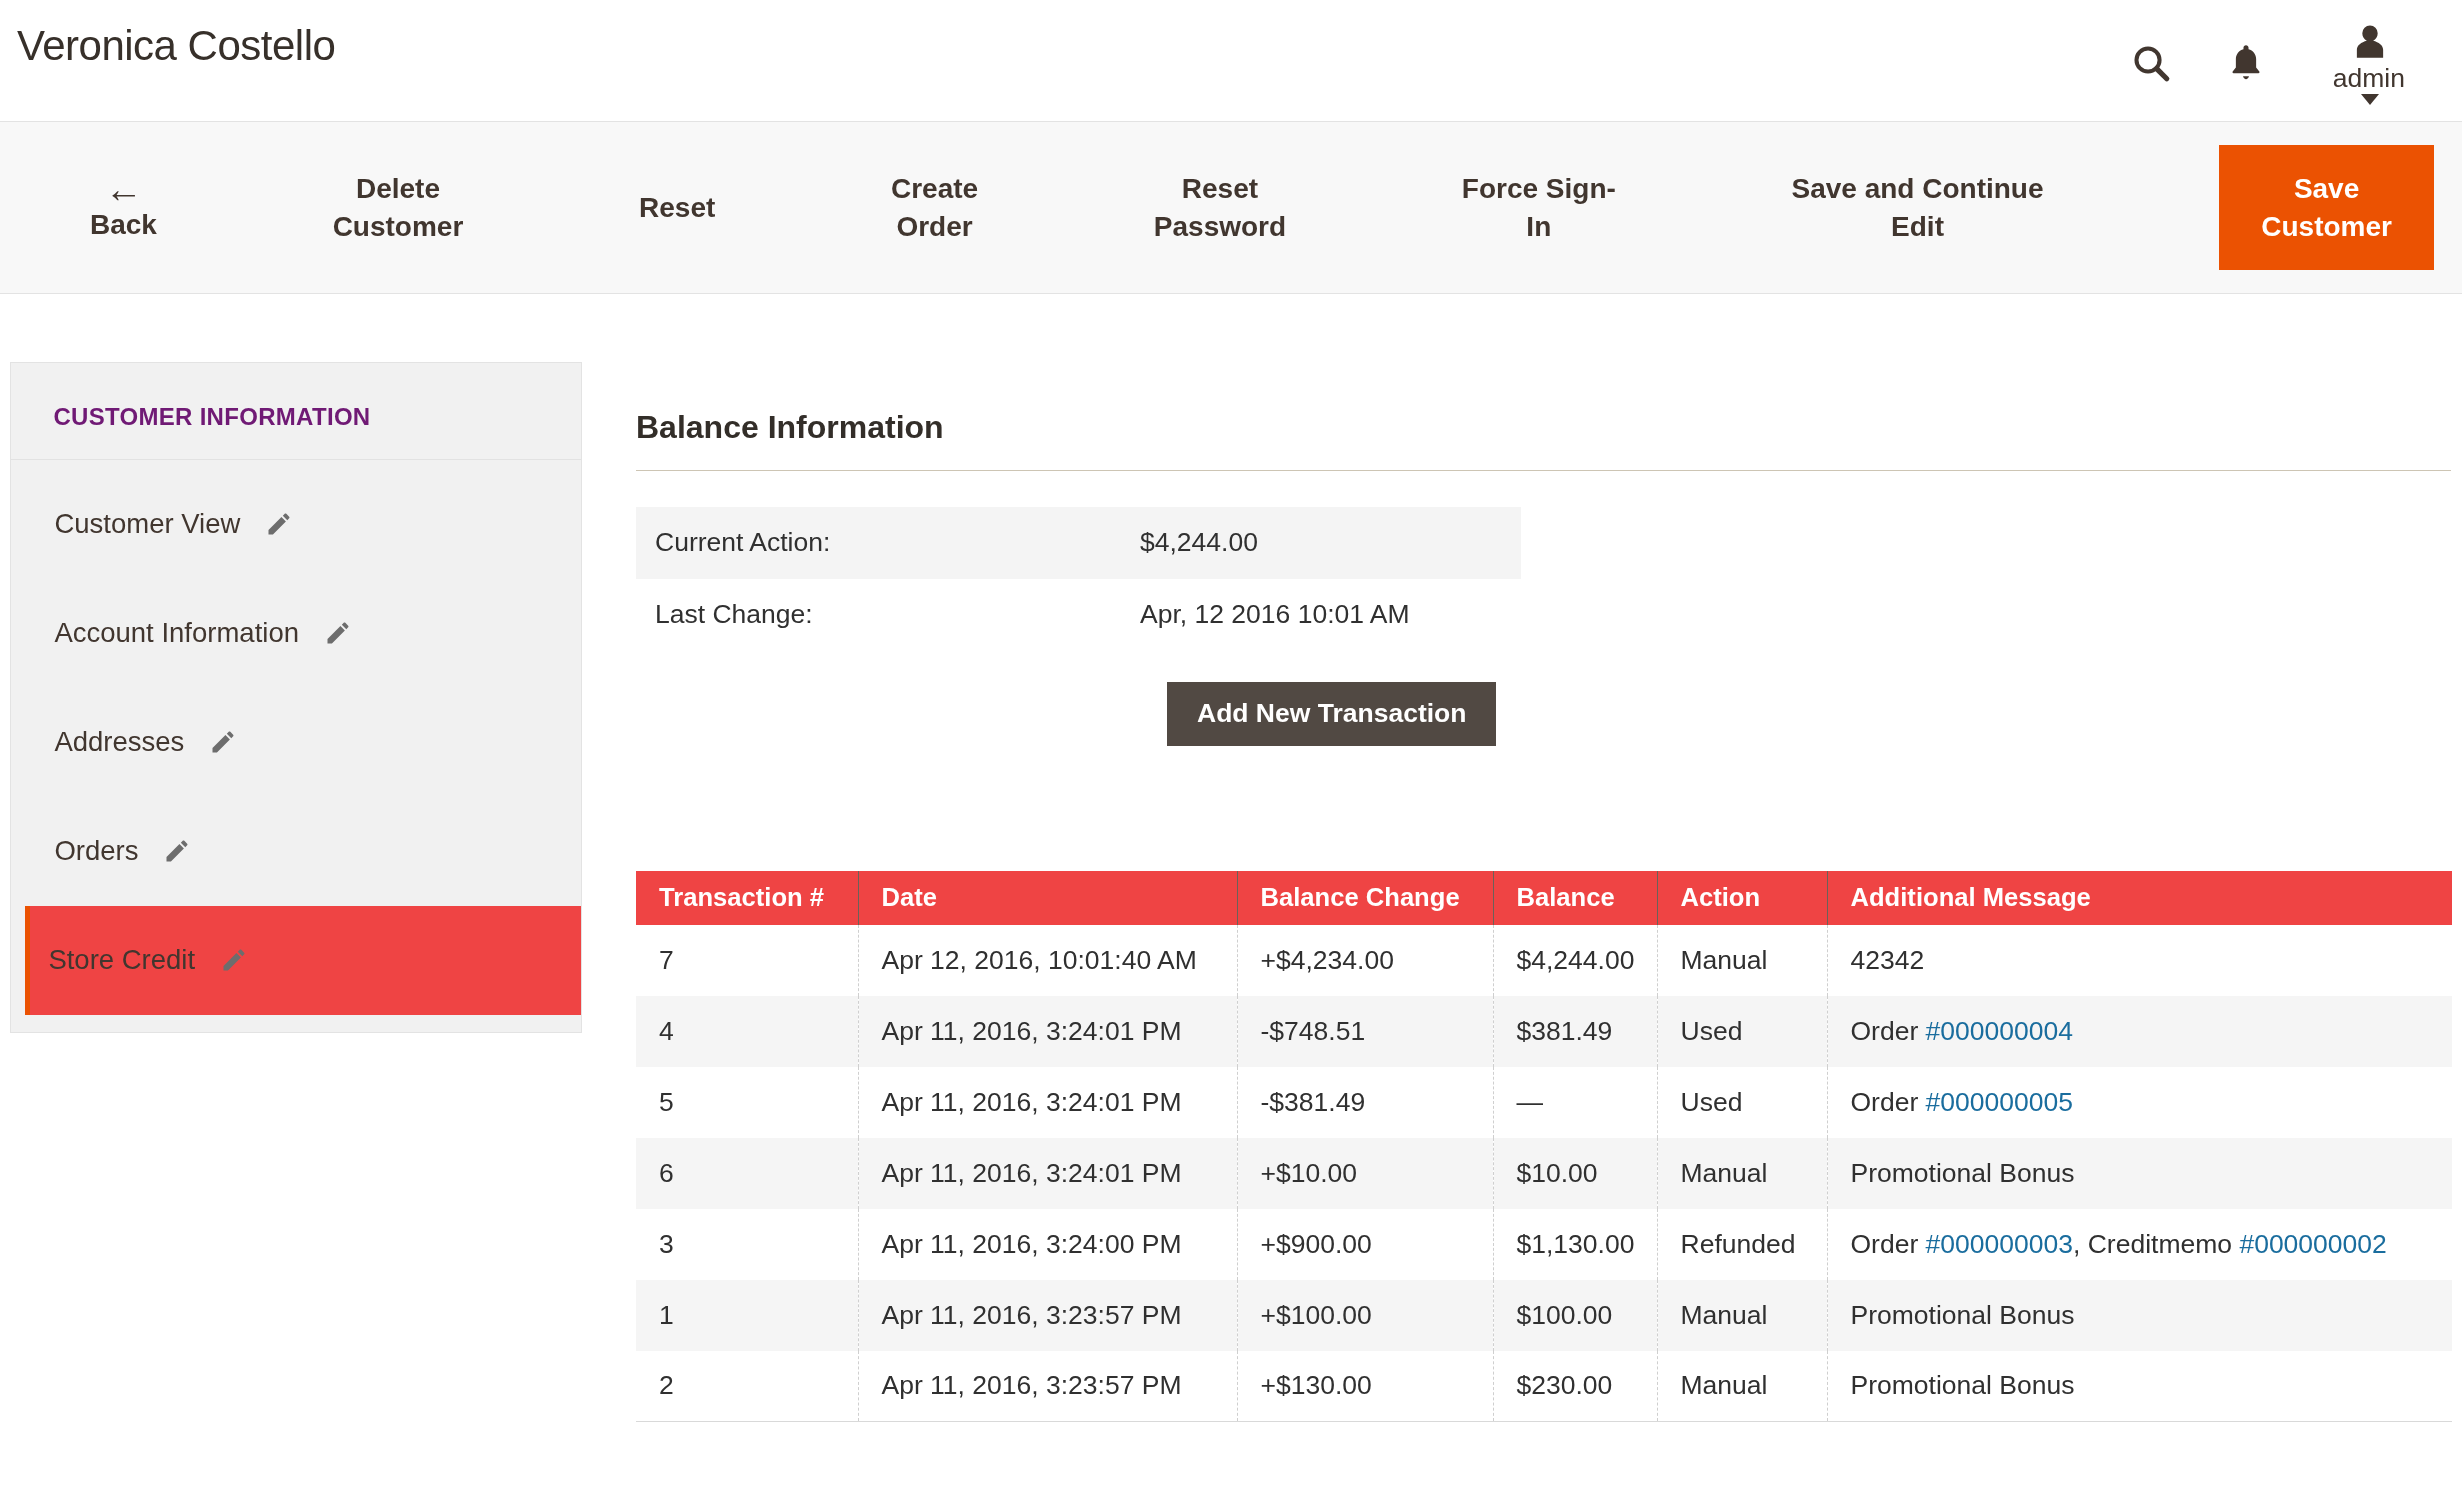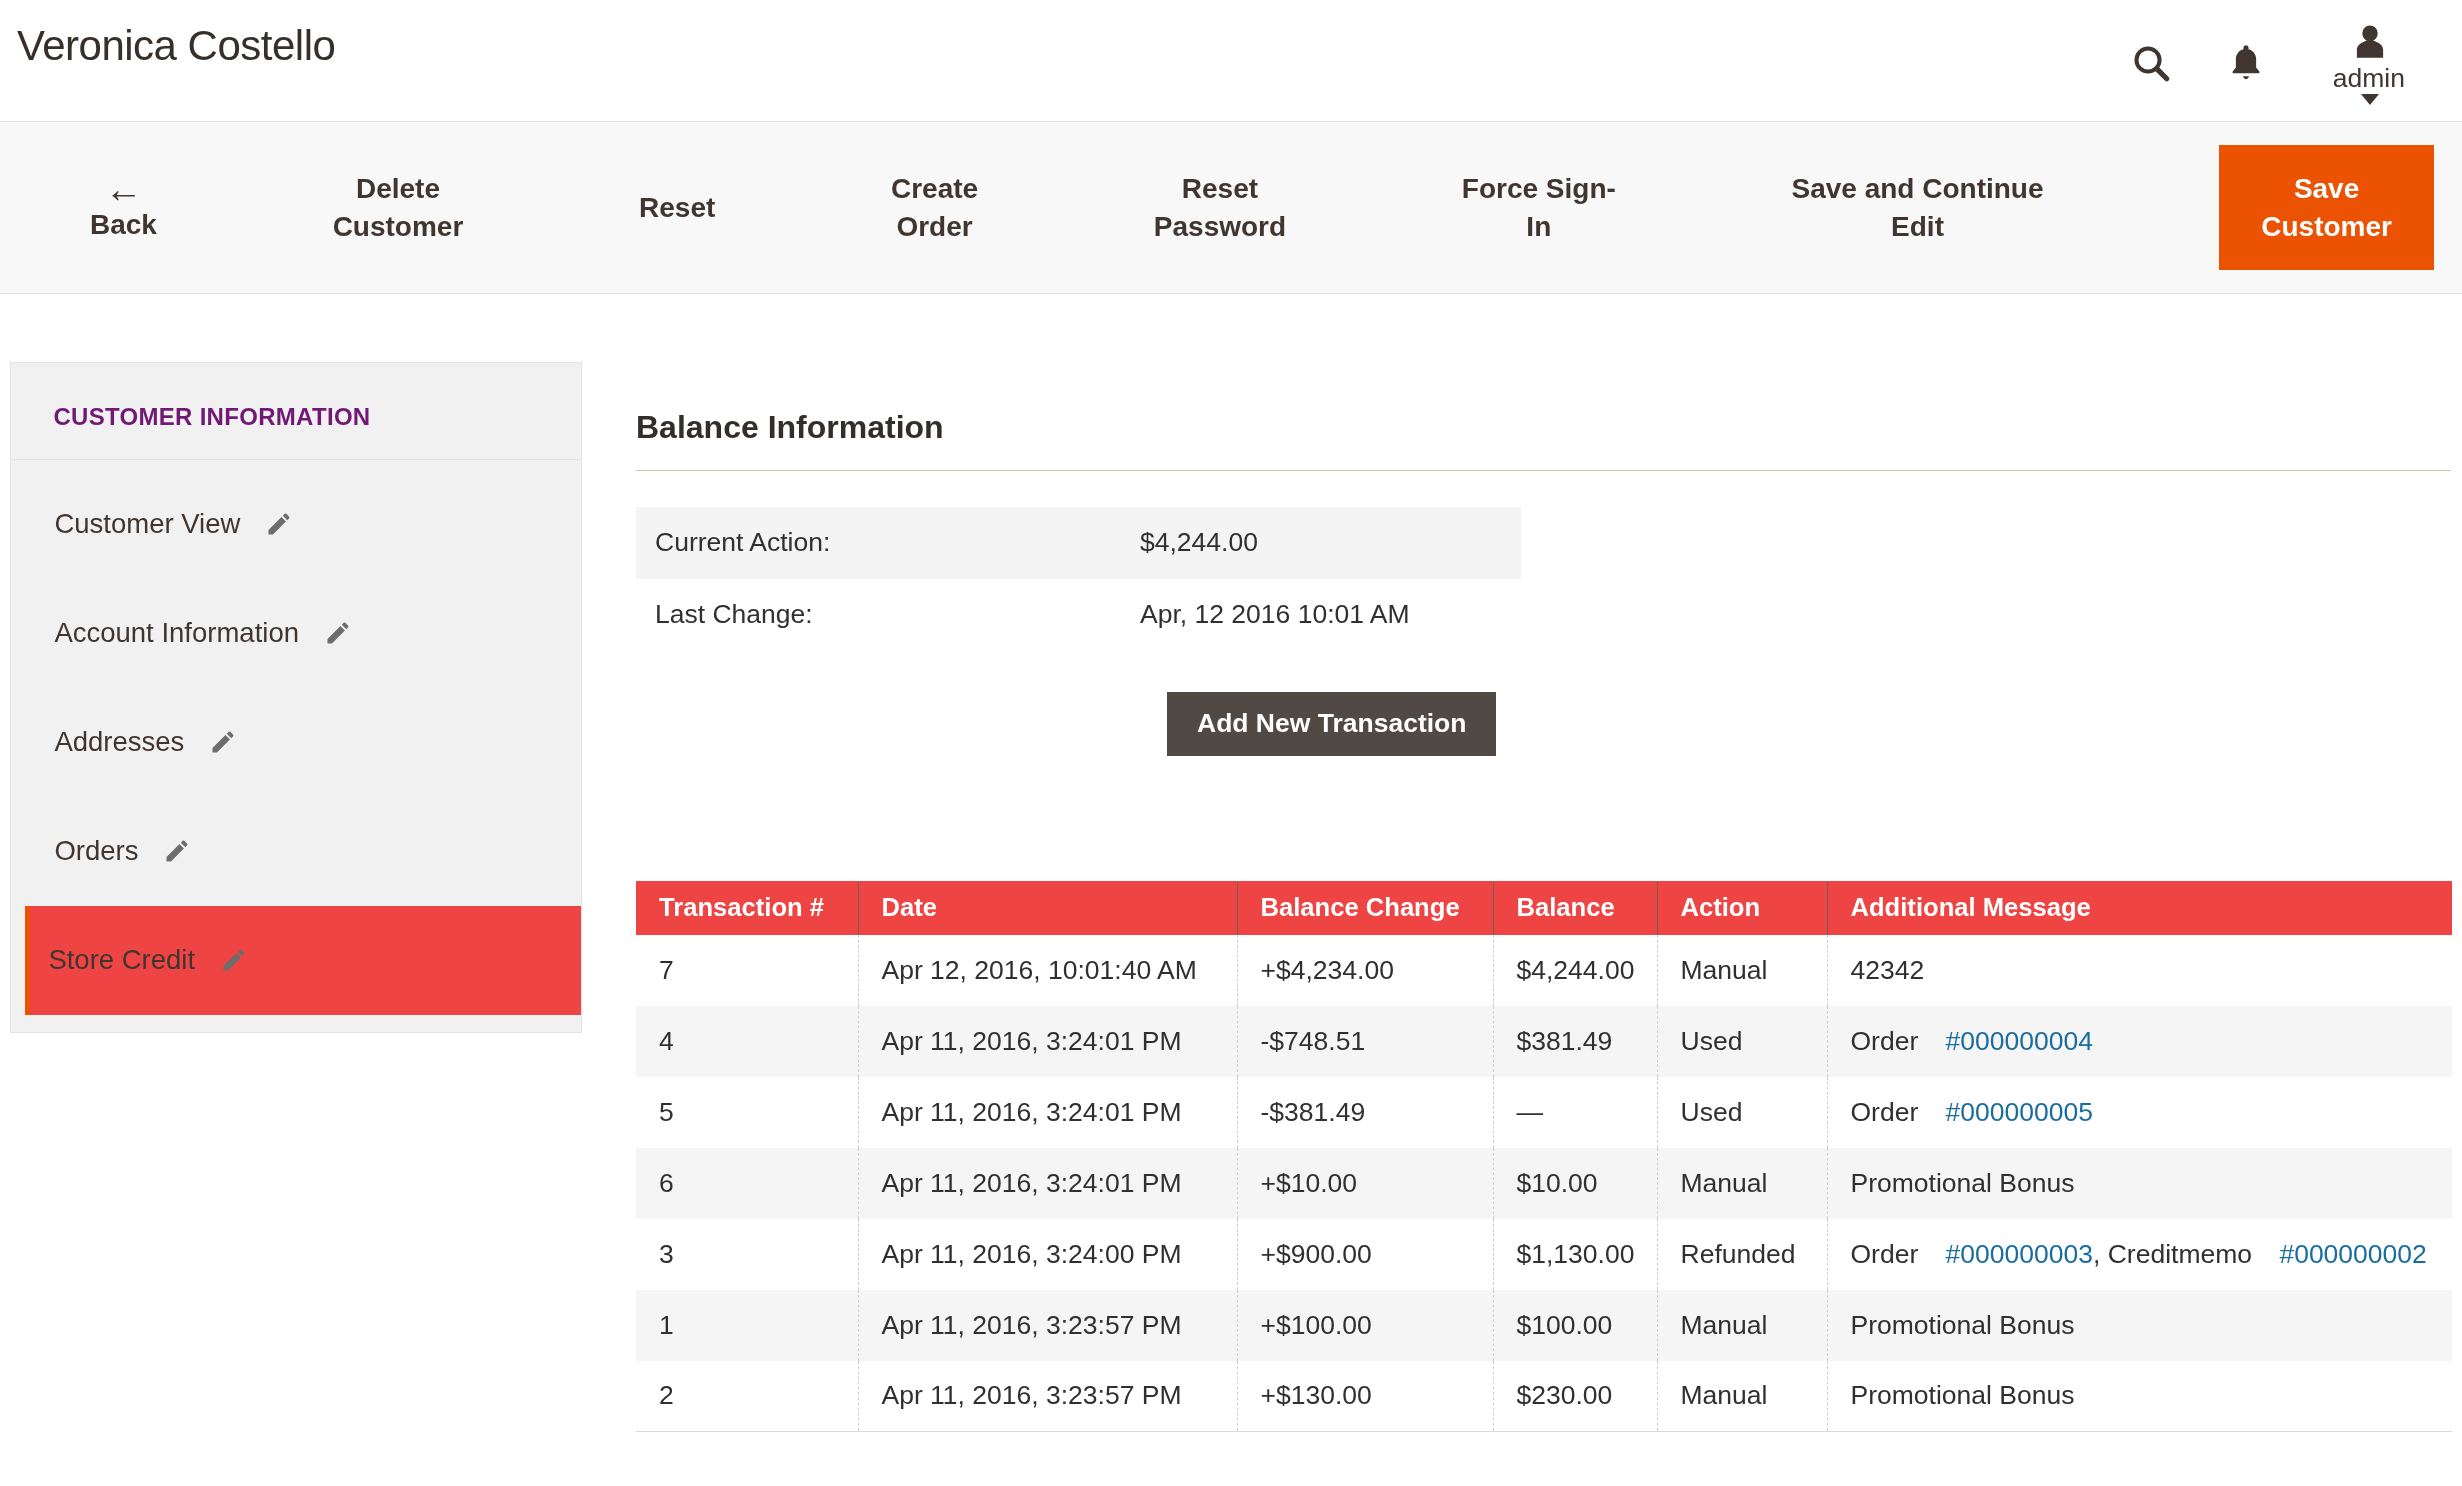--- a/index.html
+++ b/index.html
@@ -50,39 +50,39 @@
   .main { position:absolute; left:636px; top:382px; width:1815px; }
   .section-title { font-size:32px; font-weight:600; color:#332e29; margin:24.6px 0 0; line-height:40px; }
   .section-divider { border:none; border-top:1.9px solid #cdc5b4; margin:23px 0 0; }
 
   .balance-fields { width:885px; margin-top:36px; }
   .bf-row { display:flex; align-items:center; height:72px; padding-left:19px;
             font-size:26.5px; color:#303030; }
   .bf-row:nth-child(odd) { background:#f4f4f4; }
   .bf-label { width:485px; }
 
-  .add-btn { display:block; margin:41px 0 0 531px; background:#514943; color:#fff;
+  .add-btn { display:block; margin:31px 0 0 531px; background:#514943; color:#fff;
              border:none; font:inherit; font-size:26.5px; font-weight:700; height:64px;
              padding:0 30px; cursor:pointer; }
 
   
   .tx-table { margin-top:125px; width:1815px; border-collapse:collapse; table-layout:fixed;
               font-size:26.5px; }
   .tx-table thead th { background:#ef4444; color:#fff; font-weight:700; font-size:25.6px;
                        text-align:left; height:54px; padding:0 0 0 23px;
                        border-left:0.9px solid #6b6159; }
   .tx-table thead th:first-child { border-left:none; }
   .tx-table tbody td { height:71px; padding:0 0 0 23px; color:#303030;
                        border-left:0.9px dashed #cfcfcf; white-space:nowrap; overflow:hidden; }
   .tx-table tbody td:first-child { border-left:none; }
   .tx-table tbody tr:nth-child(even) { background:#f5f5f5; }
   .tx-table tbody tr:last-child td { border-bottom:0.9px solid #d9d9d9; }
   .pos { color:#11a30e; }
   .neg { color:#e22626; }
-  .link { color:#1a6d9e; cursor:pointer;margin-left:20px; }
+  .link { color:#1a6d9e; cursor:pointer; }
 </style>
 </head>
 <body>
 
 <header class="page-header">
   <h1 class="page-title">Veronica Costello</h1>
   <div class="header-actions">
     <span class="ha-icon">
       <svg width="42" height="42" viewBox="0 0 24 24">
           <circle cx="10.3" cy="10.3" r="6.6" fill="none" stroke="#41362f" stroke-width="2.3"></circle>

